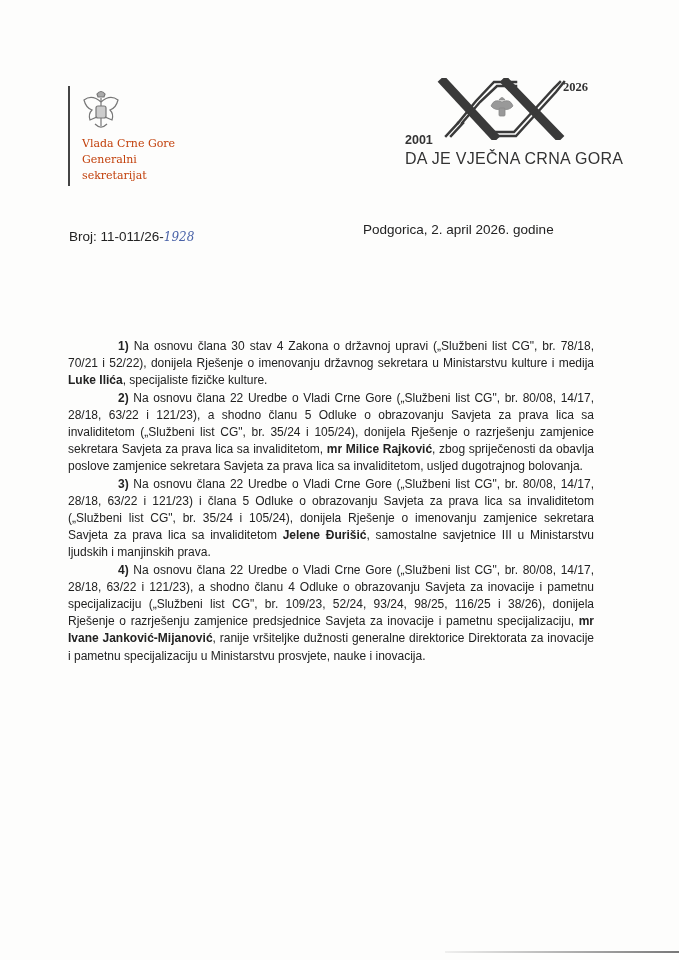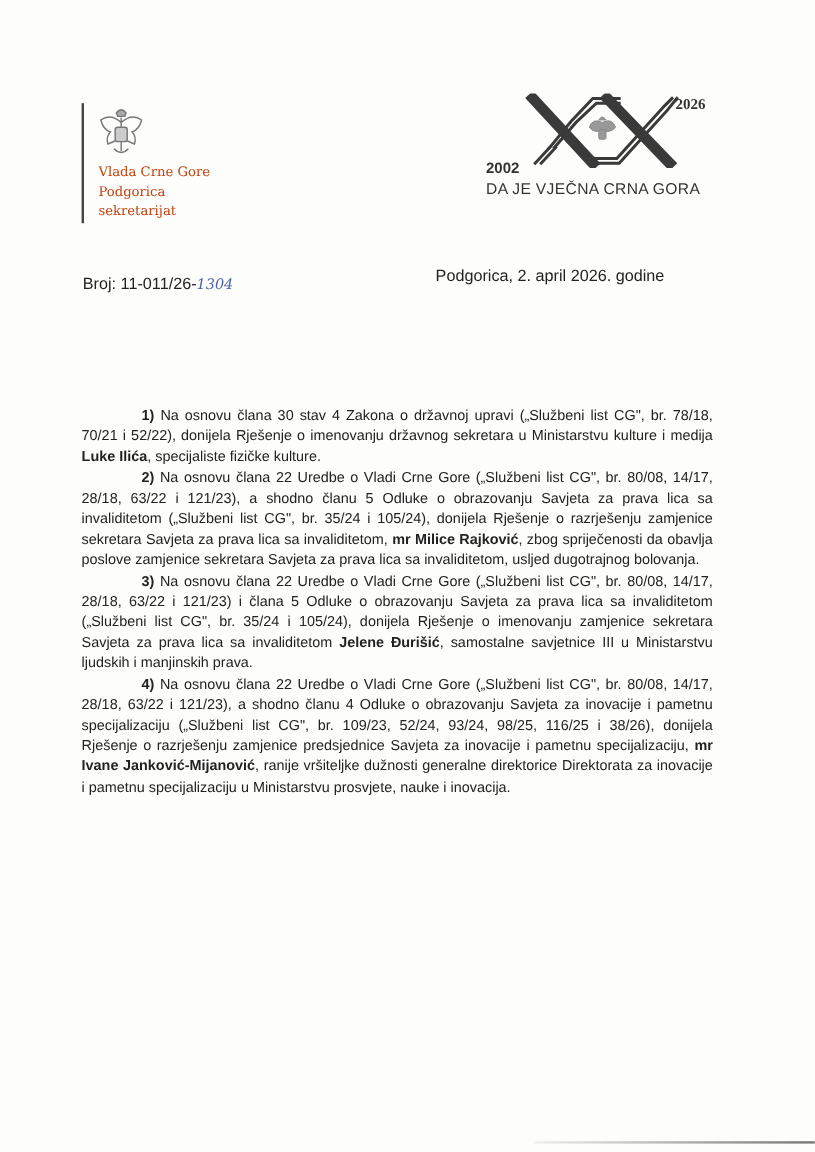--- a/index.html
+++ b/index.html
@@ -29,21 +29,21 @@
   .year-right {
     position: absolute; left: 563px; top: 80px;
     font-size: 12.5px; font-weight: bold; color: #333; font-family: Liberation Serif, serif;
   }
   .year-left {
     position: absolute; left: 405px; top: 133px;
     font-size: 12.5px; font-weight: bold; color: #333;
   }
   .motto {
     position: absolute; left: 405px; top: 150px;
-    font-size: 13px; letter-spacing: 0.3px; color: #333;
+    font-size: 16px; letter-spacing: 0.3px; color: #333;
   }
   .broj {
     position: absolute; left: 69px; top: 229px; font-size: 13.5px;
   }
   .broj .hand {
     font-family: "DejaVu Serif", serif; font-style: italic;
     color: #4a63a8; font-size: 12px;
   }
   .place-date {
     position: absolute; left: 363px; top: 222px; font-size: 13.5px;
@@ -75,21 +75,21 @@
       <path d="M21 10 L21 38"></path>
       <path d="M21 14 Q12 6 4 12 Q6 20 12 22 Q8 26 10 32 Q16 30 21 26"></path>
       <path d="M21 14 Q30 6 38 12 Q36 20 30 22 Q34 26 32 32 Q26 30 21 26"></path>
       <rect x="16" y="18" width="10" height="12" rx="2" fill="#ccc"></rect>
       <path d="M15 36 Q21 42 27 36"></path>
     </g>
   </svg>
 
   <div class="org">
     <div>Vlada Crne Gore</div>
-    <div>Podgorica</div>
+    <div>Generalni</div>
     <div>sekretarijat</div>
   </div>
 
   <svg class="logo" viewBox="0 0 200 62">
     <g stroke="#3a3a3a" stroke-linecap="square">
       <line x1="46" y1="4" x2="96" y2="58" stroke-width="9"></line>
       <line x1="48" y1="58" x2="60" y2="45" stroke-width="2.5"></line>
       <line x1="53" y1="58" x2="65" y2="45" stroke-width="2.5"></line>
       <path d="M60 45 L78 23 L96 4 L118 4" fill="none" stroke-width="2.5"></path>
       <path d="M64 45 L82 24 L99 8 L118 8" fill="none" stroke-width="2.5"></path>
@@ -97,25 +97,25 @@
       <path d="M96 58 L118 58 L138 36 L158 14 L166 4" fill="none" stroke-width="2.5"></path>
       <path d="M96 54 L116 54 L136 32 L156 10 L162 4" fill="none" stroke-width="2.5"></path>
     </g>
     <g fill="#999" stroke="#888" stroke-width="0.8">
       <path d="M101 22 Q104 17 107 22 Z"></path>
       <path d="M104 24 Q96 20 93 28 Q97 33 104 31 Q111 33 115 28 Q112 20 104 24 Z"></path>
       <rect x="101" y="30" width="6" height="8" rx="1"></rect>
     </g>
   </svg>
   <div class="year-right">2026</div>
-  <div class="year-left">2002</div>
+  <div class="year-left">2001</div>
   <div class="motto">DA JE VJEČNA CRNA GORA</div>
 
   <div class="broj">
-    <span>Broj: 11-011/26-</span><span class="hand">1304</span>
+    <span>Broj: 11-011/26-</span><span class="hand">1928</span>
   </div>
 
   <div class="place-date">Podgorica, 2. april 2026. godine</div>
 
 
   <div class="body">
     <p><b>1)</b><span> Na osnovu člana 30 stav 4 Zakona o državnoj upravi („Službeni list CG", br. 78/18, 70/21 i 52/22), donijela Rješenje o imenovanju državnog sekretara u Ministarstvu kulture i medija </span><b>Luke Ilića</b><span>, specijaliste fizičke kulture.</span></p>
     <p><b>2)</b><span> Na osnovu člana 22 Uredbe o Vladi Crne Gore („Službeni list CG", br. 80/08, 14/17, 28/18, 63/22 i 121/23), a shodno članu 5 Odluke o obrazovanju Savjeta za prava lica sa invaliditetom („Službeni list CG", br. 35/24 i 105/24), donijela Rješenje o razrješenju zamjenice sekretara Savjeta za prava lica sa invaliditetom, </span><b>mr Milice Rajković</b><span>, zbog spriječenosti da obavlja poslove zamjenice sekretara Savjeta za prava lica sa invaliditetom, usljed dugotrajnog bolovanja.</span></p>
     <p><b>3)</b><span> Na osnovu člana 22 Uredbe o Vladi Crne Gore („Službeni list CG", br. 80/08, 14/17, 28/18, 63/22 i 121/23) i člana 5 Odluke o obrazovanju Savjeta za prava lica sa invaliditetom („Službeni list CG", br. 35/24 i 105/24), donijela Rješenje o imenovanju zamjenice sekretara Savjeta za prava lica sa invaliditetom </span><b>Jelene Đurišić</b><span>, samostalne savjetnice III u Ministarstvu ljudskih i manjinskih prava.</span></p>
     <p><b>4)</b><span> Na osnovu člana 22 Uredbe o Vladi Crne Gore („Službeni list CG", br. 80/08, 14/17, 28/18, 63/22 i 121/23), a shodno članu 4 Odluke o obrazovanju Savjeta za inovacije i pametnu specijalizaciju („Službeni list CG", br. 109/23, 52/24, 93/24, 98/25, 116/25 i 38/26), donijela Rješenje o razrješenju zamjenice predsjednice Savjeta za inovacije i pametnu specijalizaciju, </span><b>mr Ivane Janković-Mijanović</b><span>, ranije vršiteljke dužnosti generalne direktorice Direktorata za inovacije i pametnu specijalizaciju u Ministarstvu prosvjete, nauke i inovacija.</span></p>

